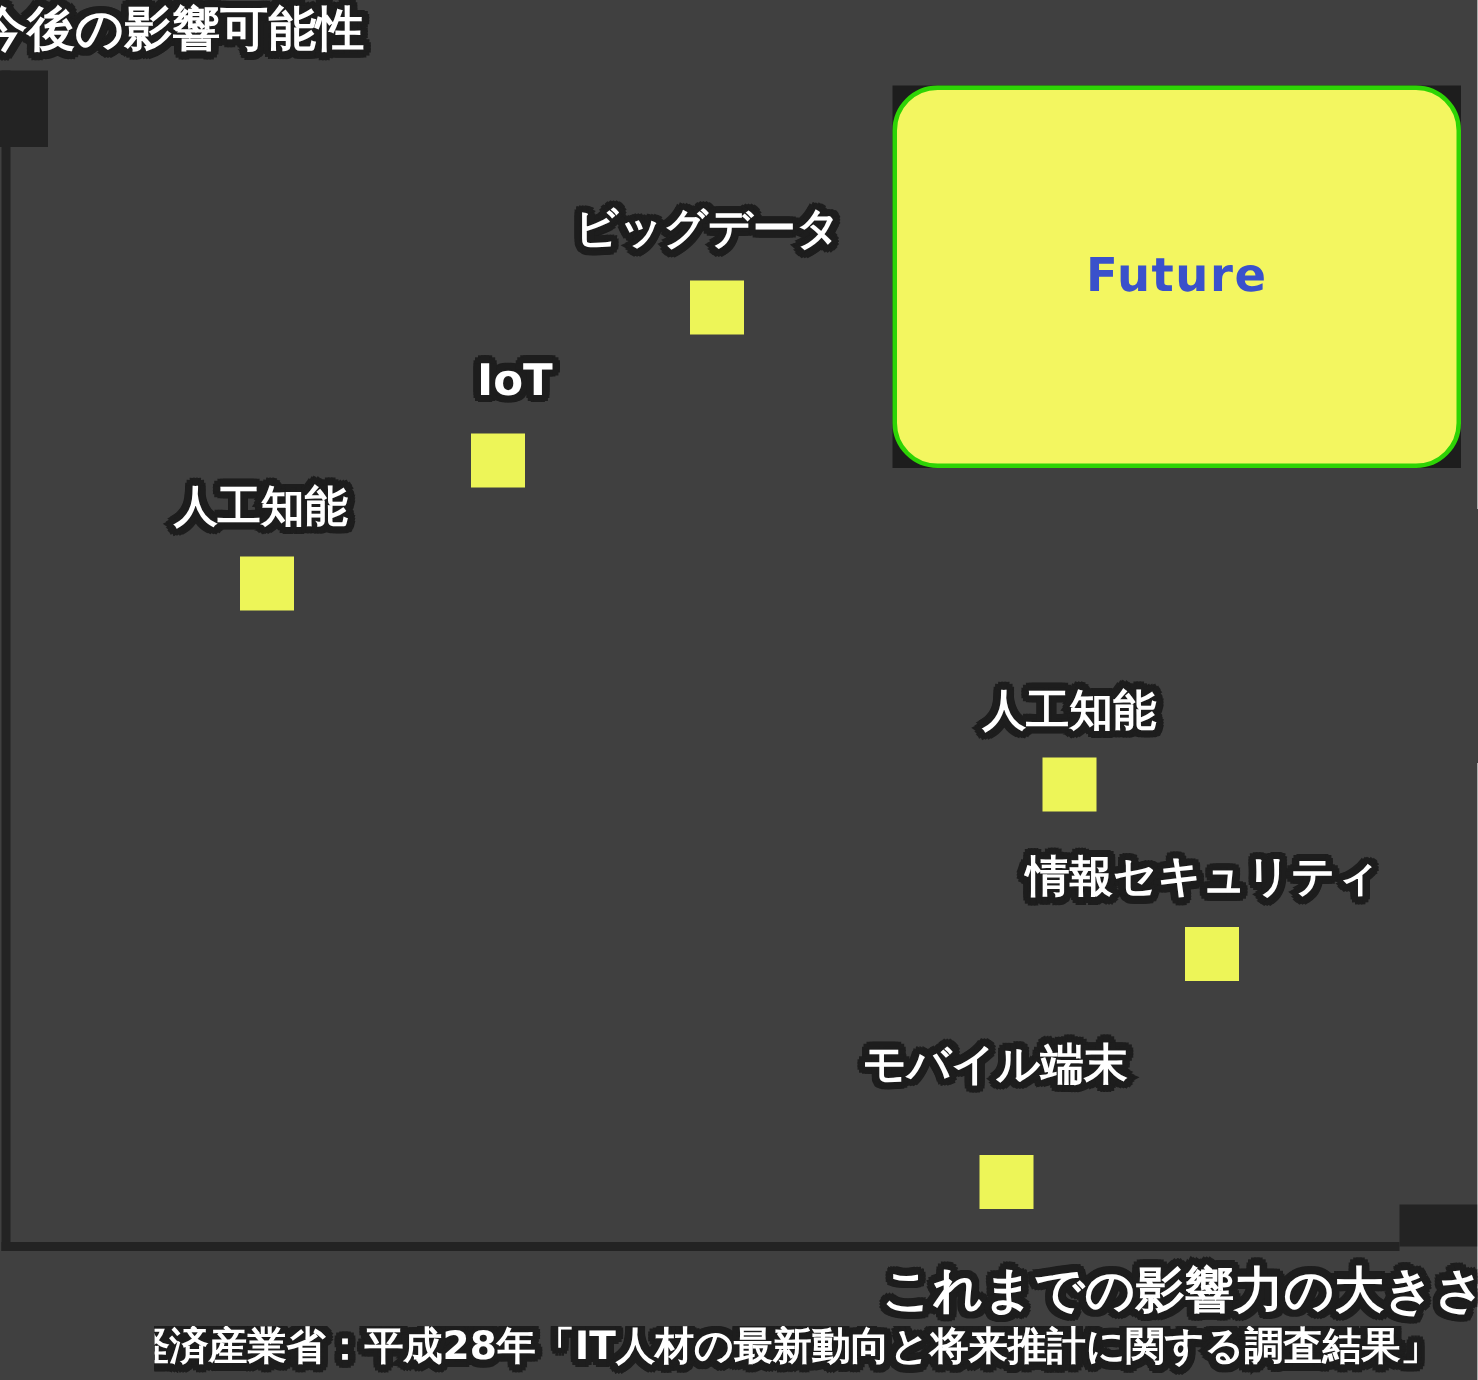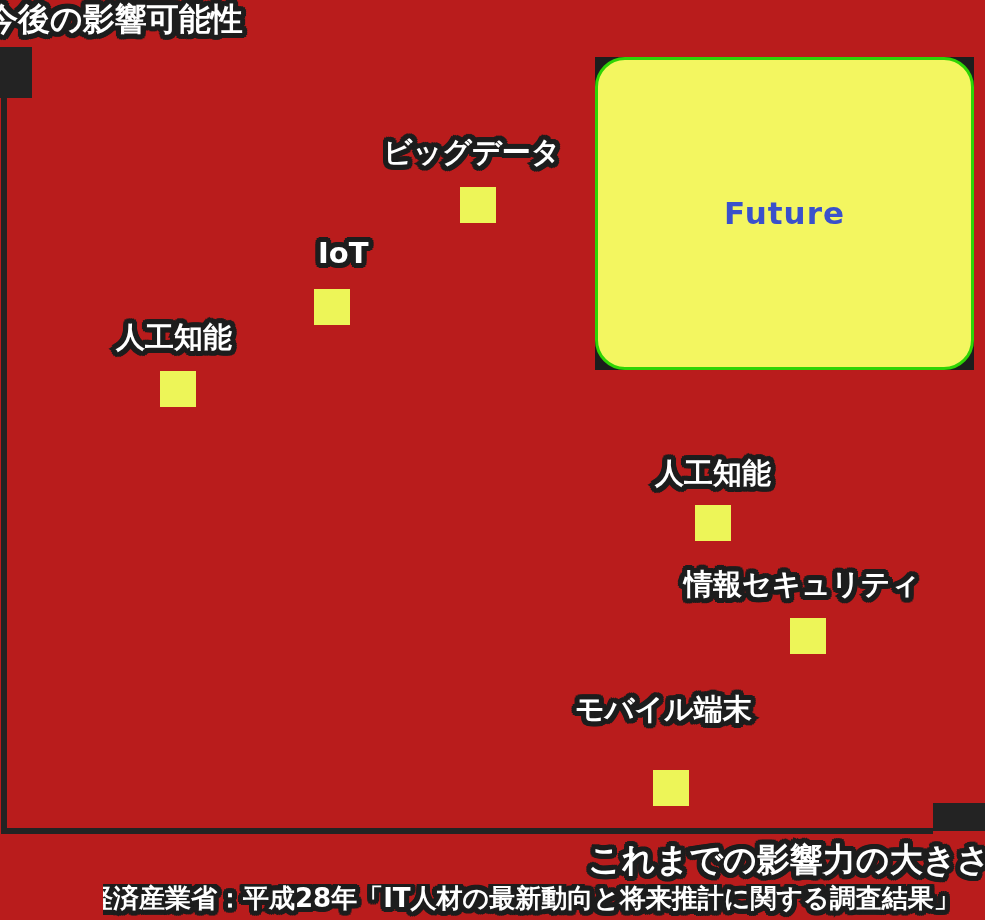--- a/index.html
+++ b/index.html
@@ -1,17 +1,17 @@
 <!DOCTYPE html>
 <html style="--ink: #1d1d1d; --axis: #232323; --hl: #edf558; --boxfill: #f3f660; --boxborder: #2ed405; --boxtext: #3a51cb;"><head>
 <meta charset="utf-8">
 <style>
   html,body{margin:0;padding:0;background:#fff;}
   #stage{
-    position:relative;width:985px;height:920px;background:#b91c1c;
+    position:relative;width:985px;height:920px;background:#404040;
     overflow:hidden;font-family:"DejaVu Sans","Liberation Sans",sans-serif;
   }
   
   .outlined{
     color:#ffffff;font-weight:bold;white-space:nowrap;line-height:1.15;
     text-shadow:
       -5px 0 0 var(--ink), 5px 0 0 var(--ink), 0 -5px 0 var(--ink), 0 5px 0 var(--ink),
       -4px -4px 0 var(--ink), -4px 4px 0 var(--ink), 4px -4px 0 var(--ink), 4px 4px 0 var(--ink),
       -5px -2px 0 var(--ink), -5px 2px 0 var(--ink), 5px -2px 0 var(--ink), 5px 2px 0 var(--ink),
       -2px -5px 0 var(--ink), -2px 5px 0 var(--ink), 2px -5px 0 var(--ink), 2px 5px 0 var(--ink);
@@ -28,21 +28,21 @@
   
   #y-axis-label{left:-14px;top:1px;font-size:32px;}
   #x-axis-label{left:588px;top:841px;font-size:33px;}
   #caption-clip{left:103px;top:884px;width:900px;height:36px;overflow:hidden;}
   #caption-clip .outlined{display:inline-block;margin-left:-16px;font-size:26px;}
   
   .point-label{position:absolute;font-size:29px;}
   .point-marker{position:absolute;width:36px;height:36px;background:var(--hl);}
   
   #future-box-outer{
-    position:absolute;left:595px;top:57px;width:379px;height:313px;
+    position:absolute;left:595px;top:57px;width:379px;height:255px;
     background:var(--ink);
   }
   #future-box{
     position:absolute;inset:0;border-radius:30px;
     background:var(--boxfill);border:3px solid var(--boxborder);
     box-sizing:border-box;
     display:flex;flex-direction:column;align-items:center;justify-content:center;
   }
   .future-line{
     color:var(--boxtext);font-weight:bold;font-size:31px;line-height:1.3;

